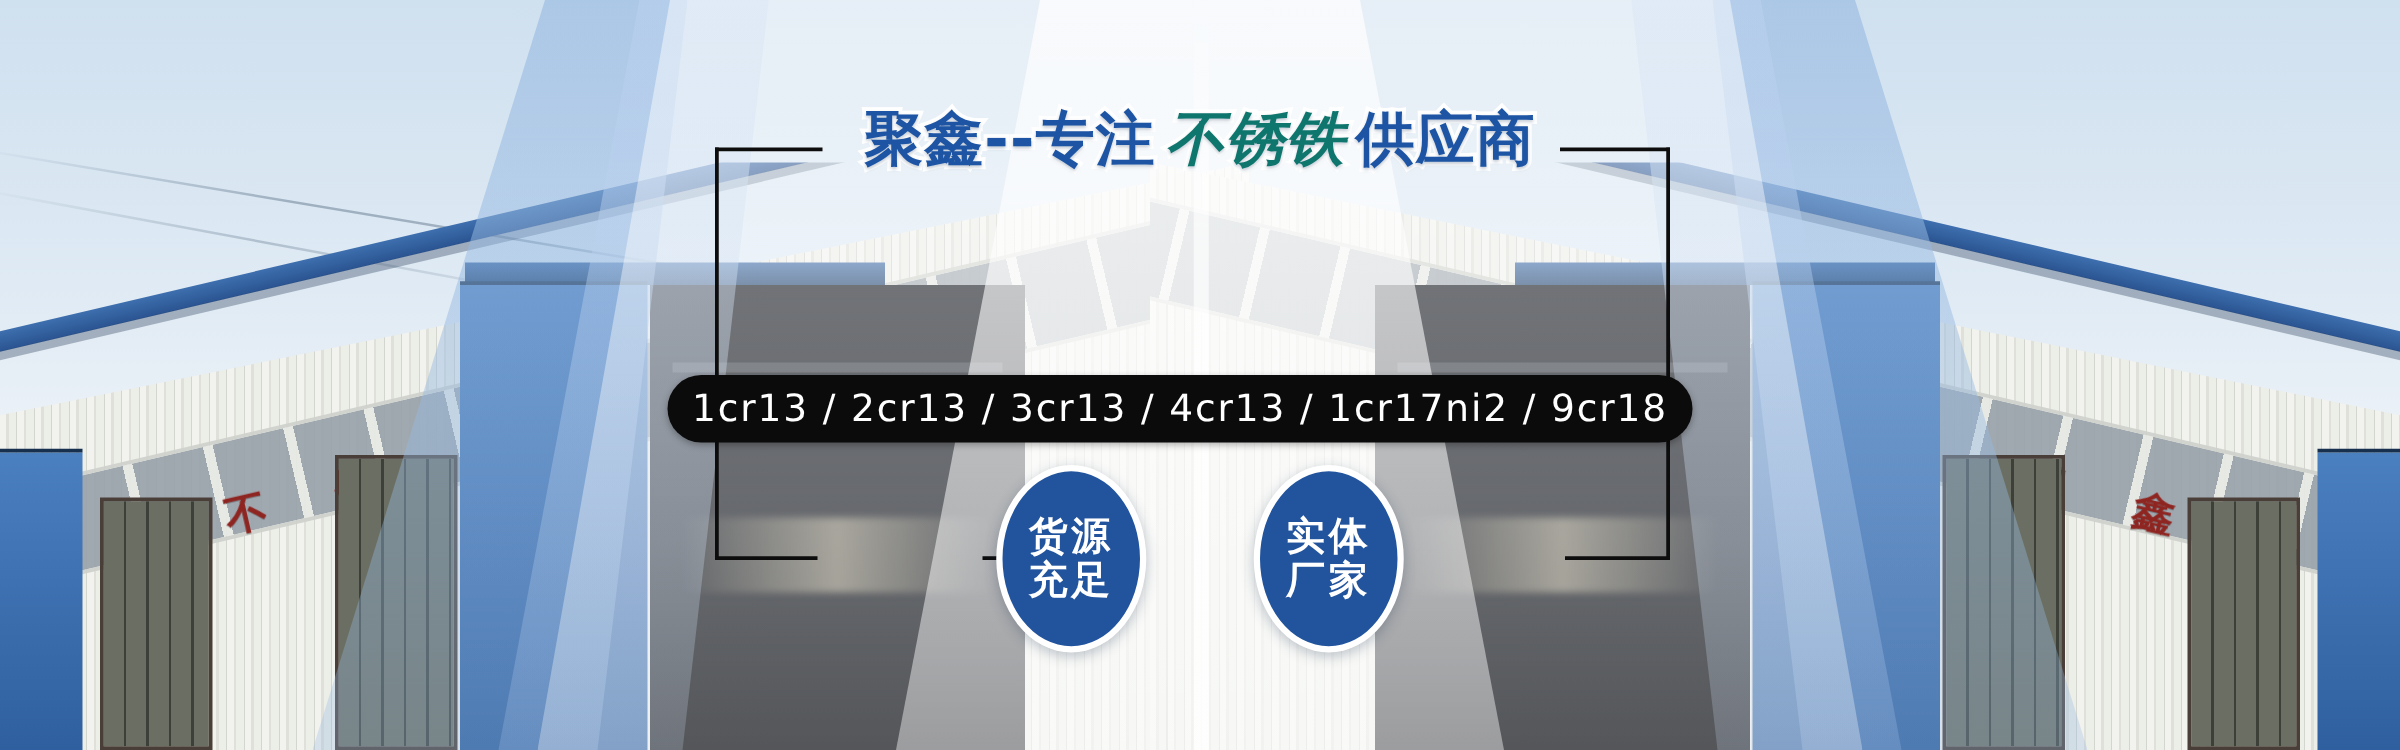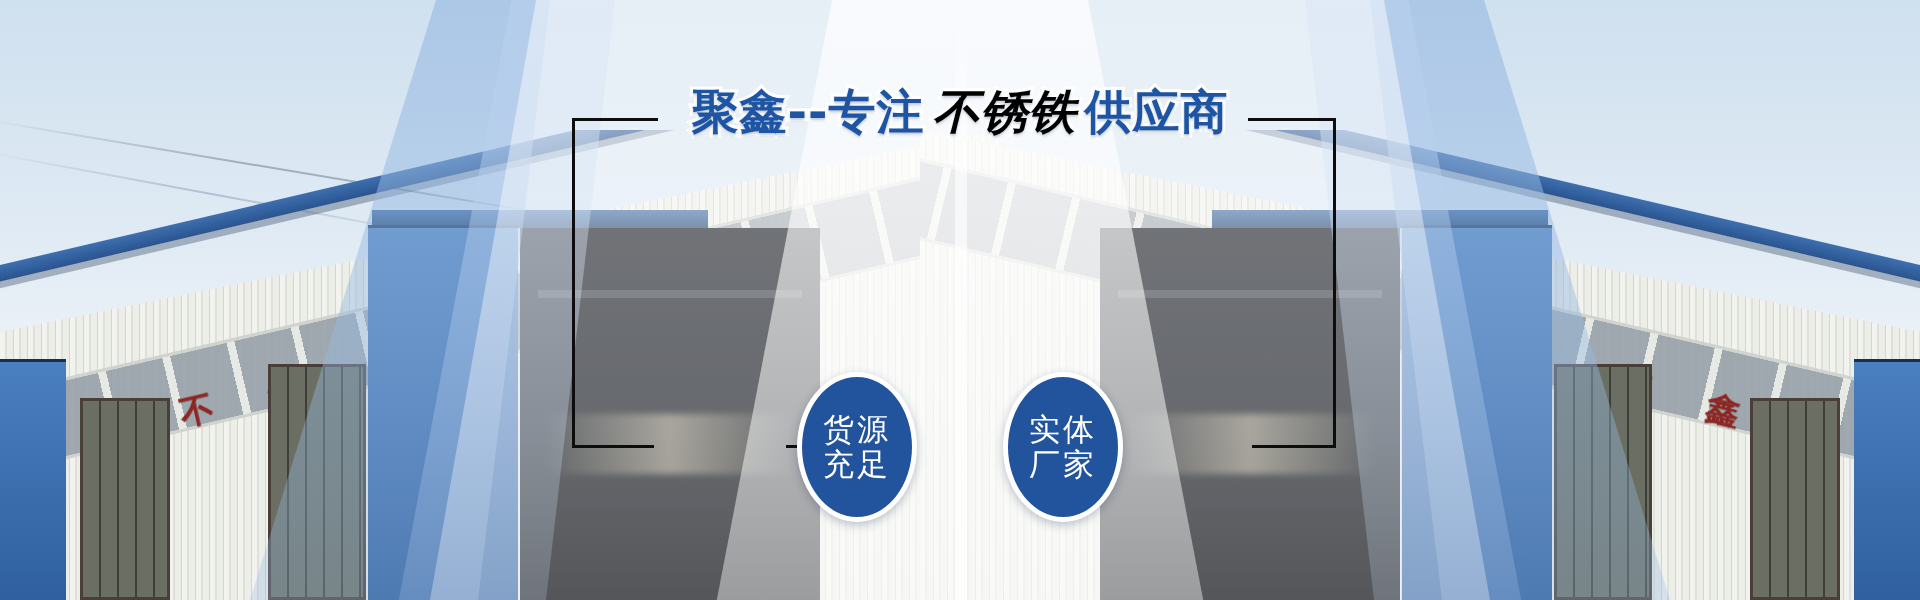--- a/index.html
+++ b/index.html
@@ -182,21 +182,21 @@
     font-family:"DejaVu Sans","Liberation Sans",sans-serif;
   }
   .headline span{
     font-size:47px;font-weight:700;letter-spacing:1px;
     -webkit-text-stroke:6px #ffffff;
     paint-order:stroke fill;
     text-shadow:0 2px 3px rgba(110,130,155,.45);
   }
   .hl-blue{color:#1d55a4;}
   .hl-dash{color:#1d55a4;letter-spacing:-2px;}
-  .hl-green{color:#000000;font-style:italic;
+  .hl-green{color:#0f766e;font-style:italic;
     font-family:"DejaVu Serif","Liberation Serif",serif;
     padding:0 8px;}
 
   
   .pill{
     position:absolute;display:flex;align-items:center;justify-content:center;
     color:#ffffff;white-space:nowrap;
     font-family:"DejaVu Sans","Liberation Sans",sans-serif;
   }
   .pill-blue{
@@ -214,21 +214,21 @@
 
   
   .circles{
     position:absolute;left:0;top:372px;width:1920px;height:150px;
     display:flex;align-items:center;justify-content:center;gap:86px;
   }
   .circle{
     width:120px;height:150px;border-radius:50%;
     border:5px solid #ffffff;
     display:flex;flex-direction:column;align-items:center;justify-content:center;
-    color:#ffffff;font-weight:400;font-size:31px;line-height:1.12;
+    color:#ffffff;font-weight:700;font-size:31px;line-height:1.12;
     letter-spacing:3px;
     font-family:"DejaVu Sans","Liberation Sans",sans-serif;
     box-shadow:0 3px 10px rgba(30,50,80,.28);
     box-sizing:border-box;
   }
   .circle .ln{display:block;}
   .c-blue{background:#22549e;}
   .c-green{background:#3caa71;}
 </style>
 </head>
@@ -302,20 +302,21 @@
     <div class="frame-right"></div>
     <div class="frame-bottom-left"></div>
     <div class="frame-bottom-mid1"></div>
     <div class="frame-bottom-mid2"></div>
     <div class="frame-bottom-right"></div>
 
     <div class="headline">
       <span class="hl-blue">聚鑫</span><span class="hl-dash">--</span><span class="hl-blue">专注</span><span class="hl-green">不锈铁</span><span class="hl-blue">供应商</span>
     </div>
 
+    <div class="pill pill-black">1cr13  /  2cr13  /  3cr13  /  4cr13  /  1cr17ni2  /  9cr18</div>
 
     <div class="circles">
       <div class="circle c-blue">
         <span class="ln">货源</span>
         <span class="ln">充足</span>
       </div>
       <div class="circle c-blue">
         <span class="ln">实体</span>
         <span class="ln">厂家</span>
       </div>

